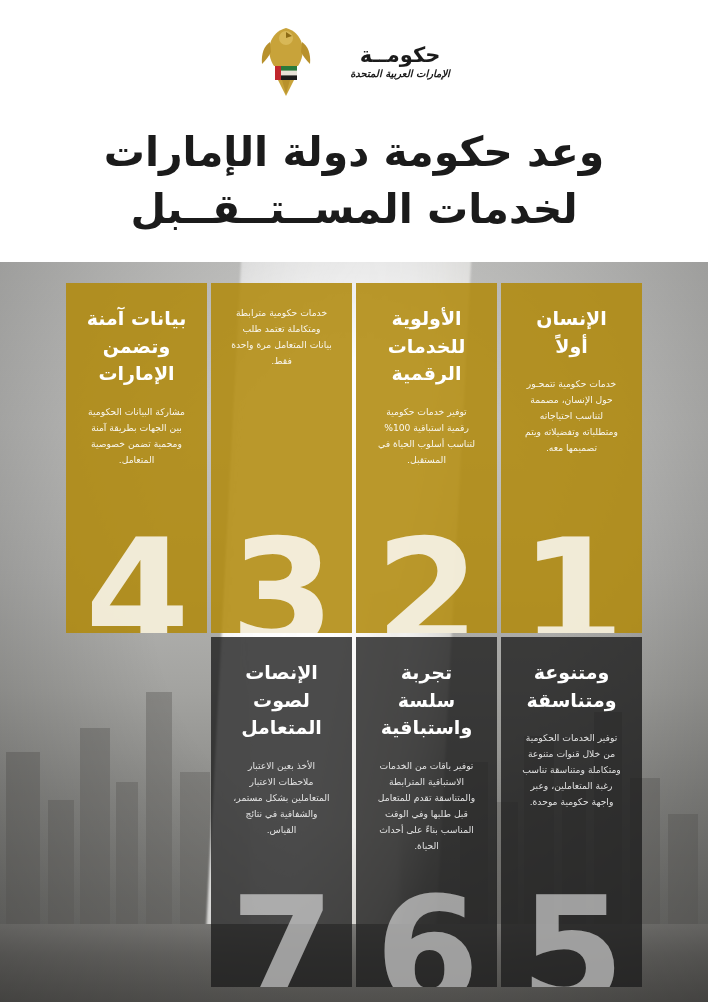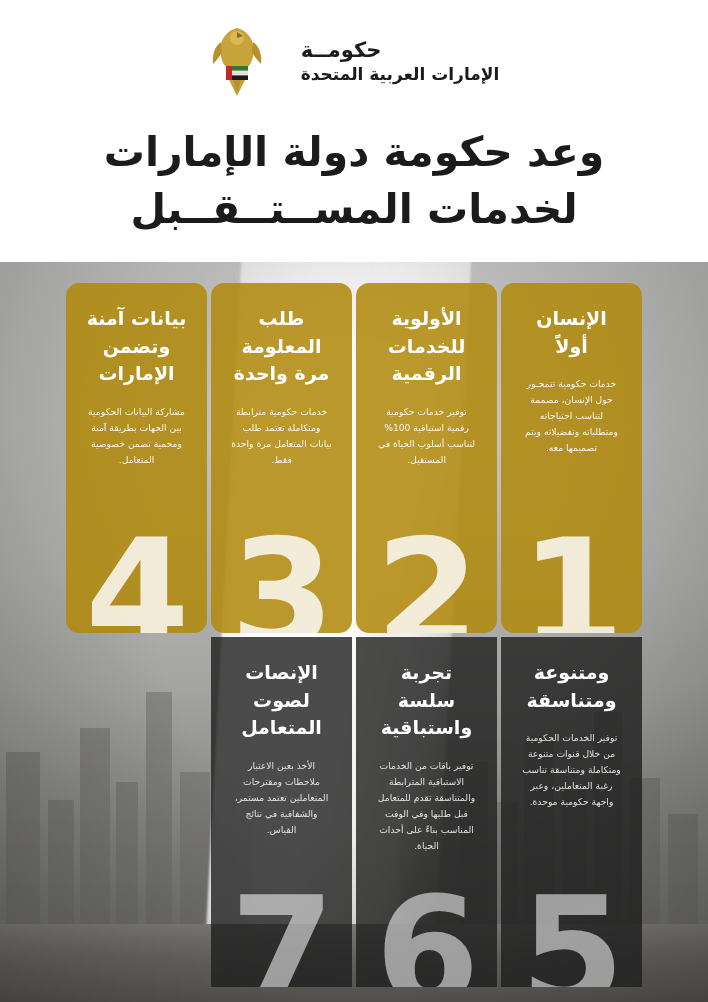--- a/index.html
+++ b/index.html
@@ -29,34 +29,35 @@
     gap: 10px;
     padding-top: 24px;
   }
   .crest {
     width: 56px;
     height: 74px;
     position: relative;
   }
   .crest svg { display: block; }
   .gov-text {
-    text-align: left;
+    text-align: center;
     line-height: 1.25;
     margin-left: 26px;
   }
   .gov-text .line1 {
     font-size: 21px;
     font-weight: bold;
     color: #1b1b1b;
     letter-spacing: 1px;
   }
   .gov-text .line2 {
-    font-size: 17px;
+    font-size: 10px;
     font-weight: bold;
     color: #1b1b1b;
+    font-style: italic;
   }
 
   .main-title {
     margin-top: 26px;
     text-align: center;
     color: #1b1b1b;
     font-weight: bold;
     font-size: 41px;
     line-height: 1.38;
     letter-spacing: 1px;
@@ -142,21 +143,21 @@
     padding: 0 66px;
     box-sizing: border-box;
   }
   .card {
     position: relative;
     overflow: hidden;
     padding: 22px 14px 10px;
     box-sizing: border-box;
     text-align: center;
   }
-  .card.gold   { background: rgba(176,138,14,0.88); border-radius: 13px; }
+  .card.gold   { background: rgba(176,138,14,0.88); }
   .card.dark   { background: rgba(30,30,30,0.80); }
 
   .card .ttl {
     color: #ffffff;
     font-weight: bold;
     font-size: 19px;
     line-height: 1.45;
     margin-bottom: 16px;
   }
   .card .desc {
@@ -257,25 +258,20 @@
     <div class="ttl">
       <div>الأولوية</div>
       <div>للخدمات</div>
       <div>الرقمية</div>
     </div>
     <div class="desc">توفير خدمات حكومية رقمية استباقية 100% لتناسب أسلوب الحياة في المستقبل.</div>
     <div class="num">2</div>
   </div>
 
   <div class="card gold">
-    <div class="ttl">
-      <div>طلب</div>
-      <div>المعلومة</div>
-      <div>مرة واحدة</div>
-    </div>
     <div class="desc">خدمات حكومية مترابطة ومتكاملة تعتمد طلب بيانات المتعامل مرة واحدة فقط.</div>
     <div class="num">3</div>
   </div>
 
   <div class="card gold">
     <div class="ttl">
       <div>بيانات آمنة</div>
       <div>وتضمن</div>
       <div>الإمارات</div>
     </div>
@@ -300,18 +296,18 @@
     <div class="desc">توفير باقات من الخدمات الاستباقية المترابطة والمتناسقة تقدم للمتعامل قبل طلبها وفي الوقت المناسب بناءً على أحداث الحياة.</div>
     <div class="num">6</div>
   </div>
 
   <div class="card dark">
     <div class="ttl">
       <div>الإنصات</div>
       <div>لصوت</div>
       <div>المتعامل</div>
     </div>
-    <div class="desc">الأخذ بعين الاعتبار ملاحظات ومقترحات المتعاملين تعتمد مستمر، والشفافية في نتائج القياس.</div>
+    <div class="desc">الأخذ بعين الاعتبار ملاحظات الاعتبار المتعاملين بشكل مستمر، والشفافية في نتائج القياس.</div>
     <div class="num">7</div>
   </div>
 
 
 </div>
 
 </body></html>

